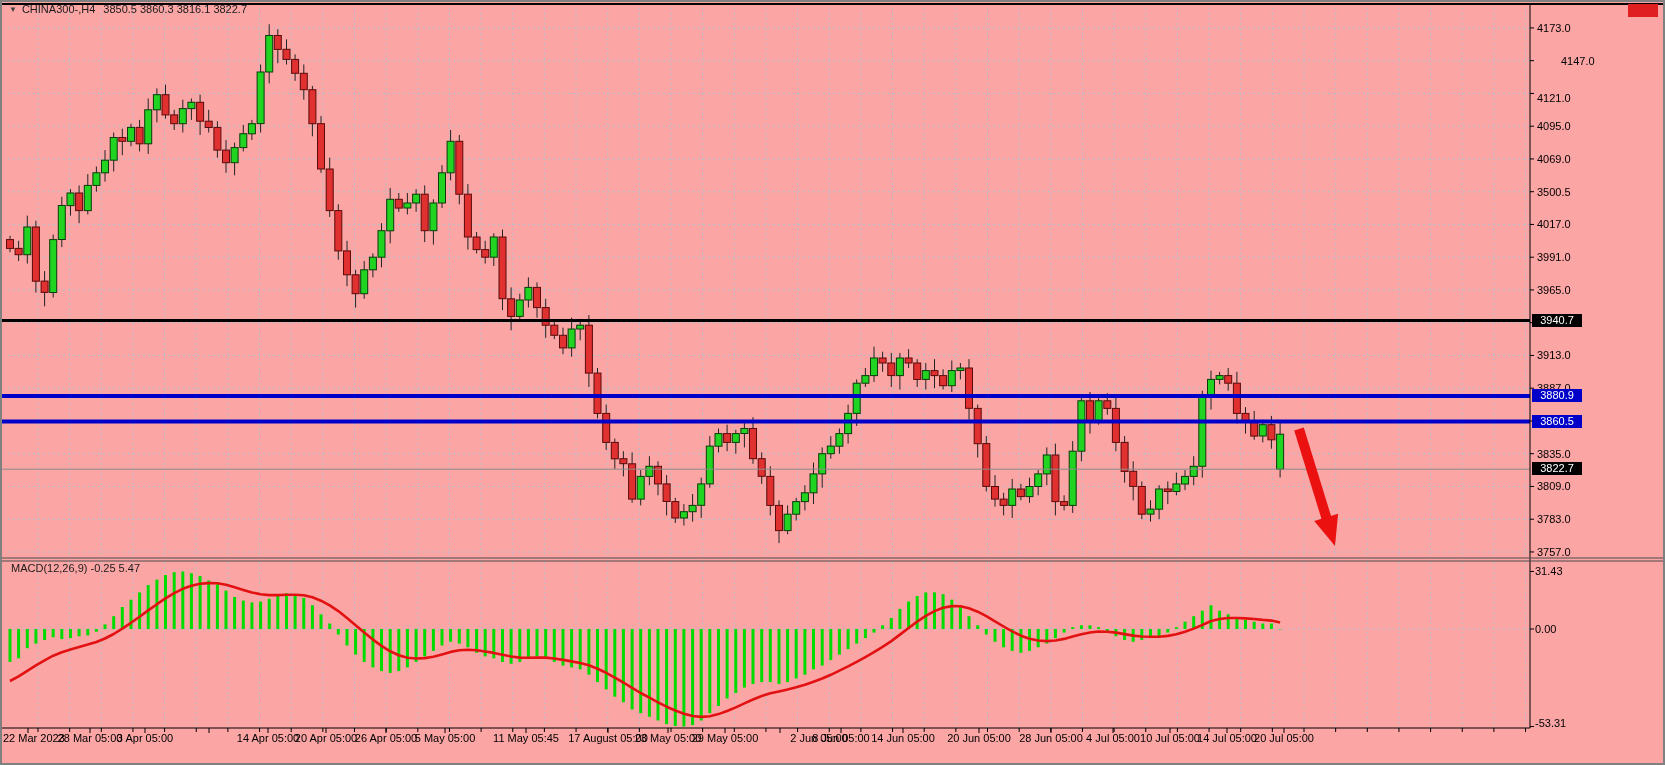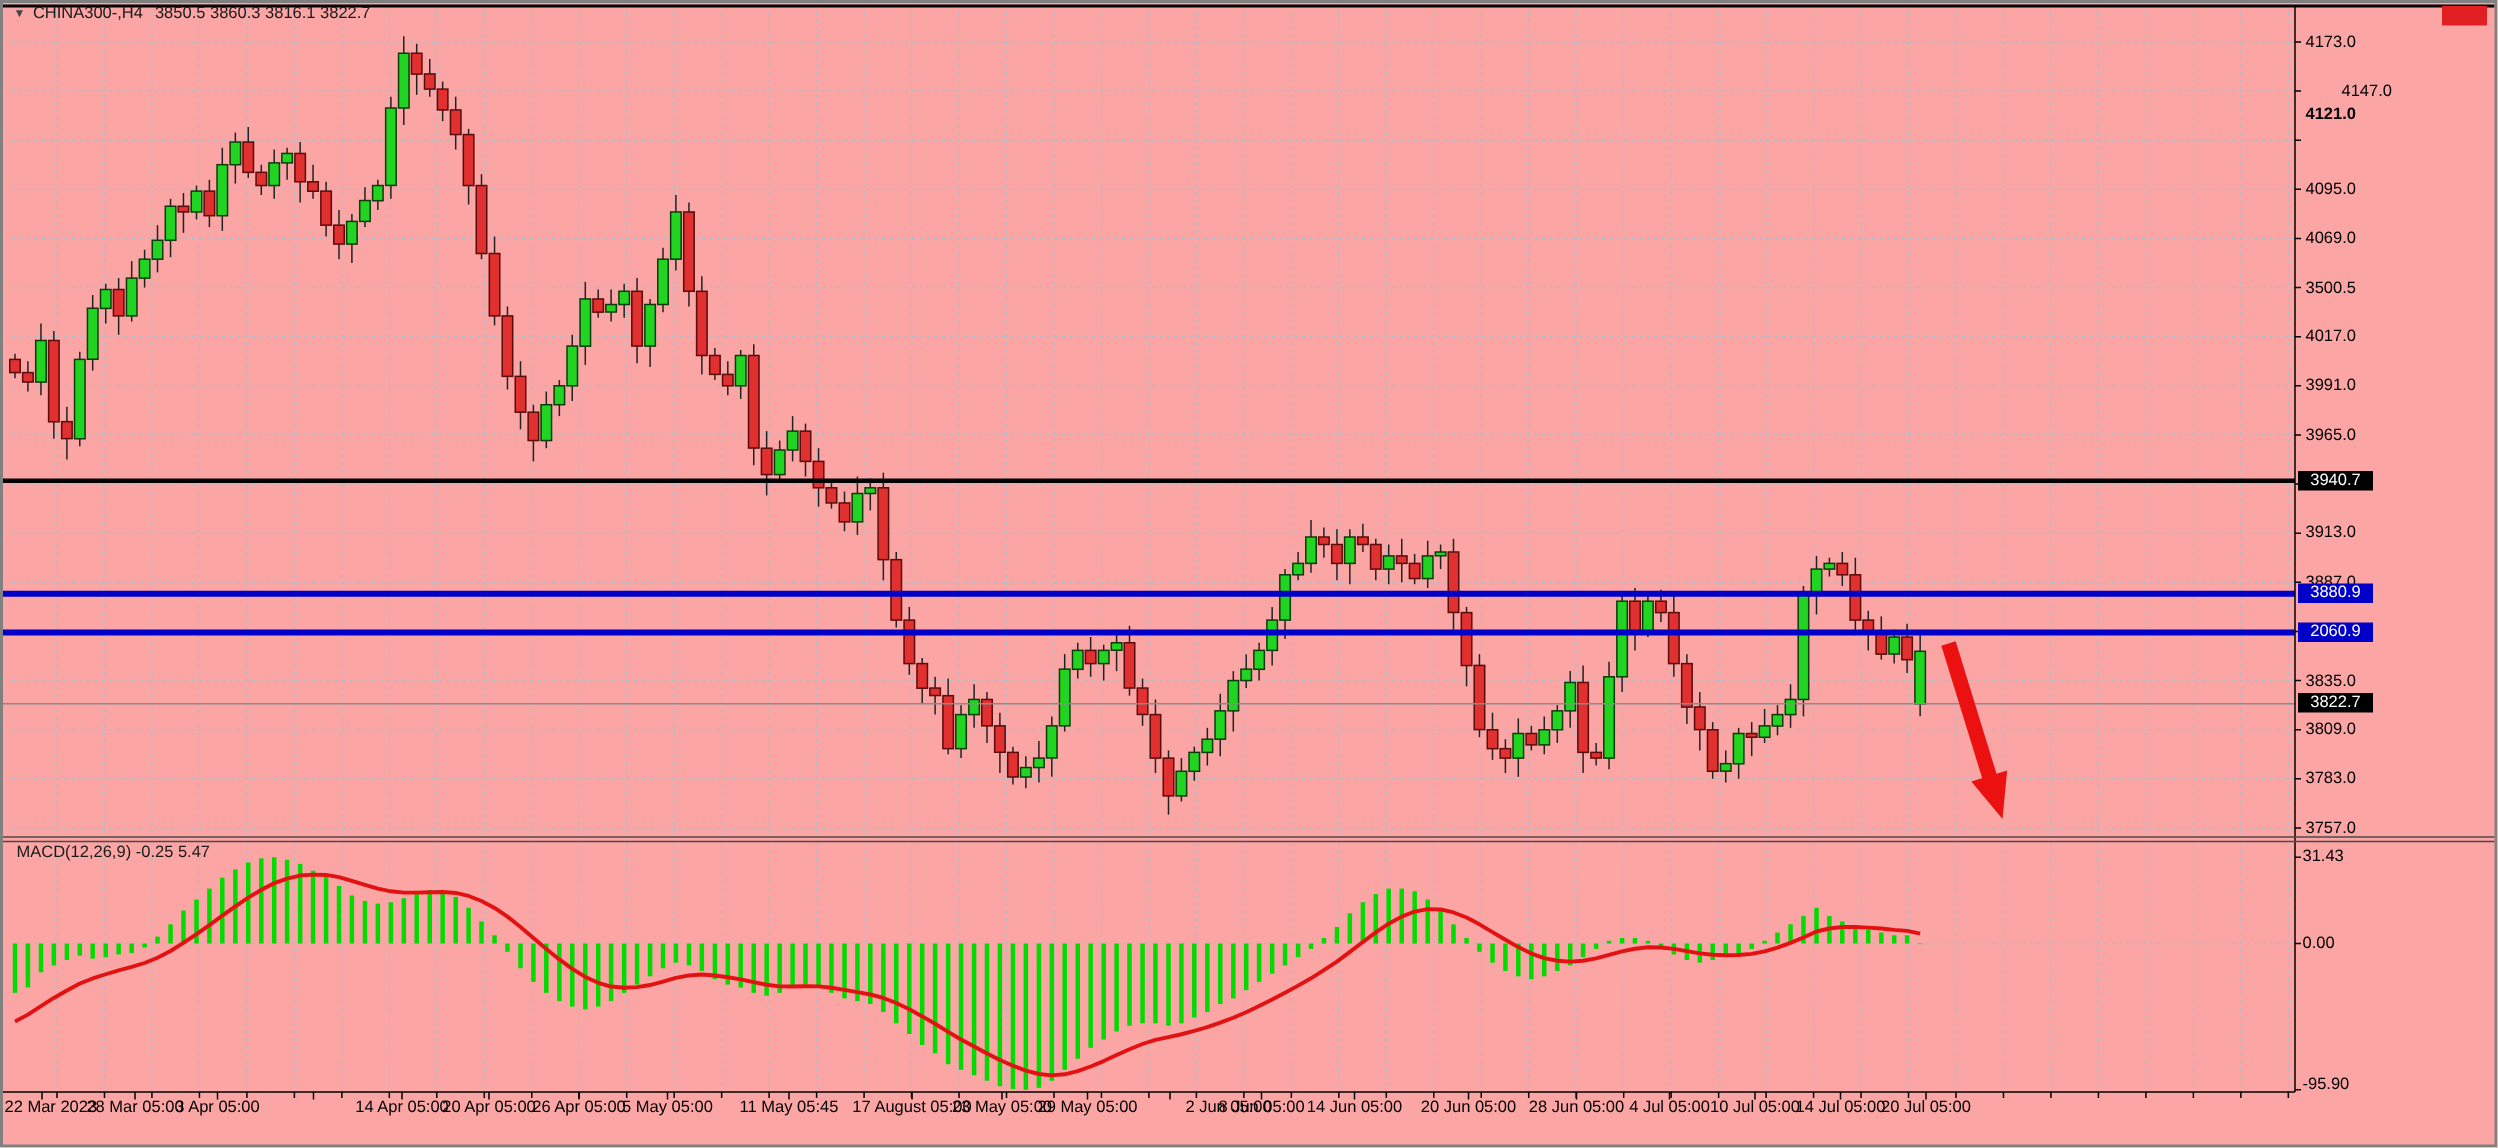--- a/index.html
+++ b/index.html
@@ -704,42 +704,42 @@
 
   <div id="title" class="overlay">
     <span class="dd">▼</span><span class="sym">CHINA300-,H4</span><span>3850.5 3860.3 3816.1 3822.7</span>
   </div>
 
   <div id="macd-label" class="overlay">MACD(12,26,9) -0.25 5.47</div>
 
   <div id="price-axis">
       <div class="ytick" style="top: 27.9339px;">4173.0</div>
       <div class="ytick" style="top: 60.6856px; margin-left: 24px;">4147.0</div>
-      <div class="ytick" style="top: 76px; font-weight: bold;">4121.0</div>
+      <div class="ytick" style="top: 98px;">4121.0</div>
       <div class="ytick" style="top: 126.189px;">4095.0</div>
       <div class="ytick" style="top: 158.941px;">4069.0</div>
       <div class="ytick" style="top: 191.692px;">3500.5</div>
       <div class="ytick" style="top: 224.444px;">4017.0</div>
       <div class="ytick" style="top: 257.196px;">3991.0</div>
       <div class="ytick" style="top: 289.948px;">3965.0</div>
       <div class="ytick" style="top: 355.451px;">3913.0</div>
       <div class="ytick" style="top: 388.203px;">3887.0</div>
       <div class="ytick" style="top: 453.706px;">3835.0</div>
       <div class="ytick" style="top: 486.458px;">3809.0</div>
       <div class="ytick" style="top: 519.21px;">3783.0</div>
       <div class="ytick" style="top: 551.961px;">3757.0</div>
       <div class="badge" style="top: 320.558px; background: rgb(0, 0, 0);">3940.7</div>
       <div class="badge" style="top: 395.887px; background: rgb(0, 0, 200);">3880.9</div>
-      <div class="badge" style="top: 421.584px; background: rgb(0, 0, 200);">2060.9</div>
+      <div class="badge" style="top: 421.584px; background: rgb(0, 0, 200);">3860.5</div>
       <div class="badge" style="top: 469.2px; background: rgb(0, 0, 0);">3822.7</div>
     </div>
   <div id="macd-axis">
       <div class="mtick" style="top: 571.462px;">31.43</div>
       <div class="mtick" style="top: 628.986px;">0.00</div>
-      <div class="mtick" style="top: 723px;">-95.90</div>
+      <div class="mtick" style="top: 723px;">-53.31</div>
     </div>
   <div id="x-axis">
       <div class="xlab first" style="left: 3px;">22 Mar 2023</div>
       <div class="xlab" style="left: 90px;">28 Mar 05:00</div>
       <div class="xlab" style="left: 145px;">3 Apr 05:00</div>
       <div class="xlab" style="left: 209px; margin-top: 40px;">10 Apr 05:00</div>
       <div class="xlab" style="left: 268px;">14 Apr 05:00</div>
       <div class="xlab" style="left: 326px;">20 Apr 05:00</div>
       <div class="xlab" style="left: 386px;">26 Apr 05:00</div>
       <div class="xlab" style="left: 445px;">5 May 05:00</div>

